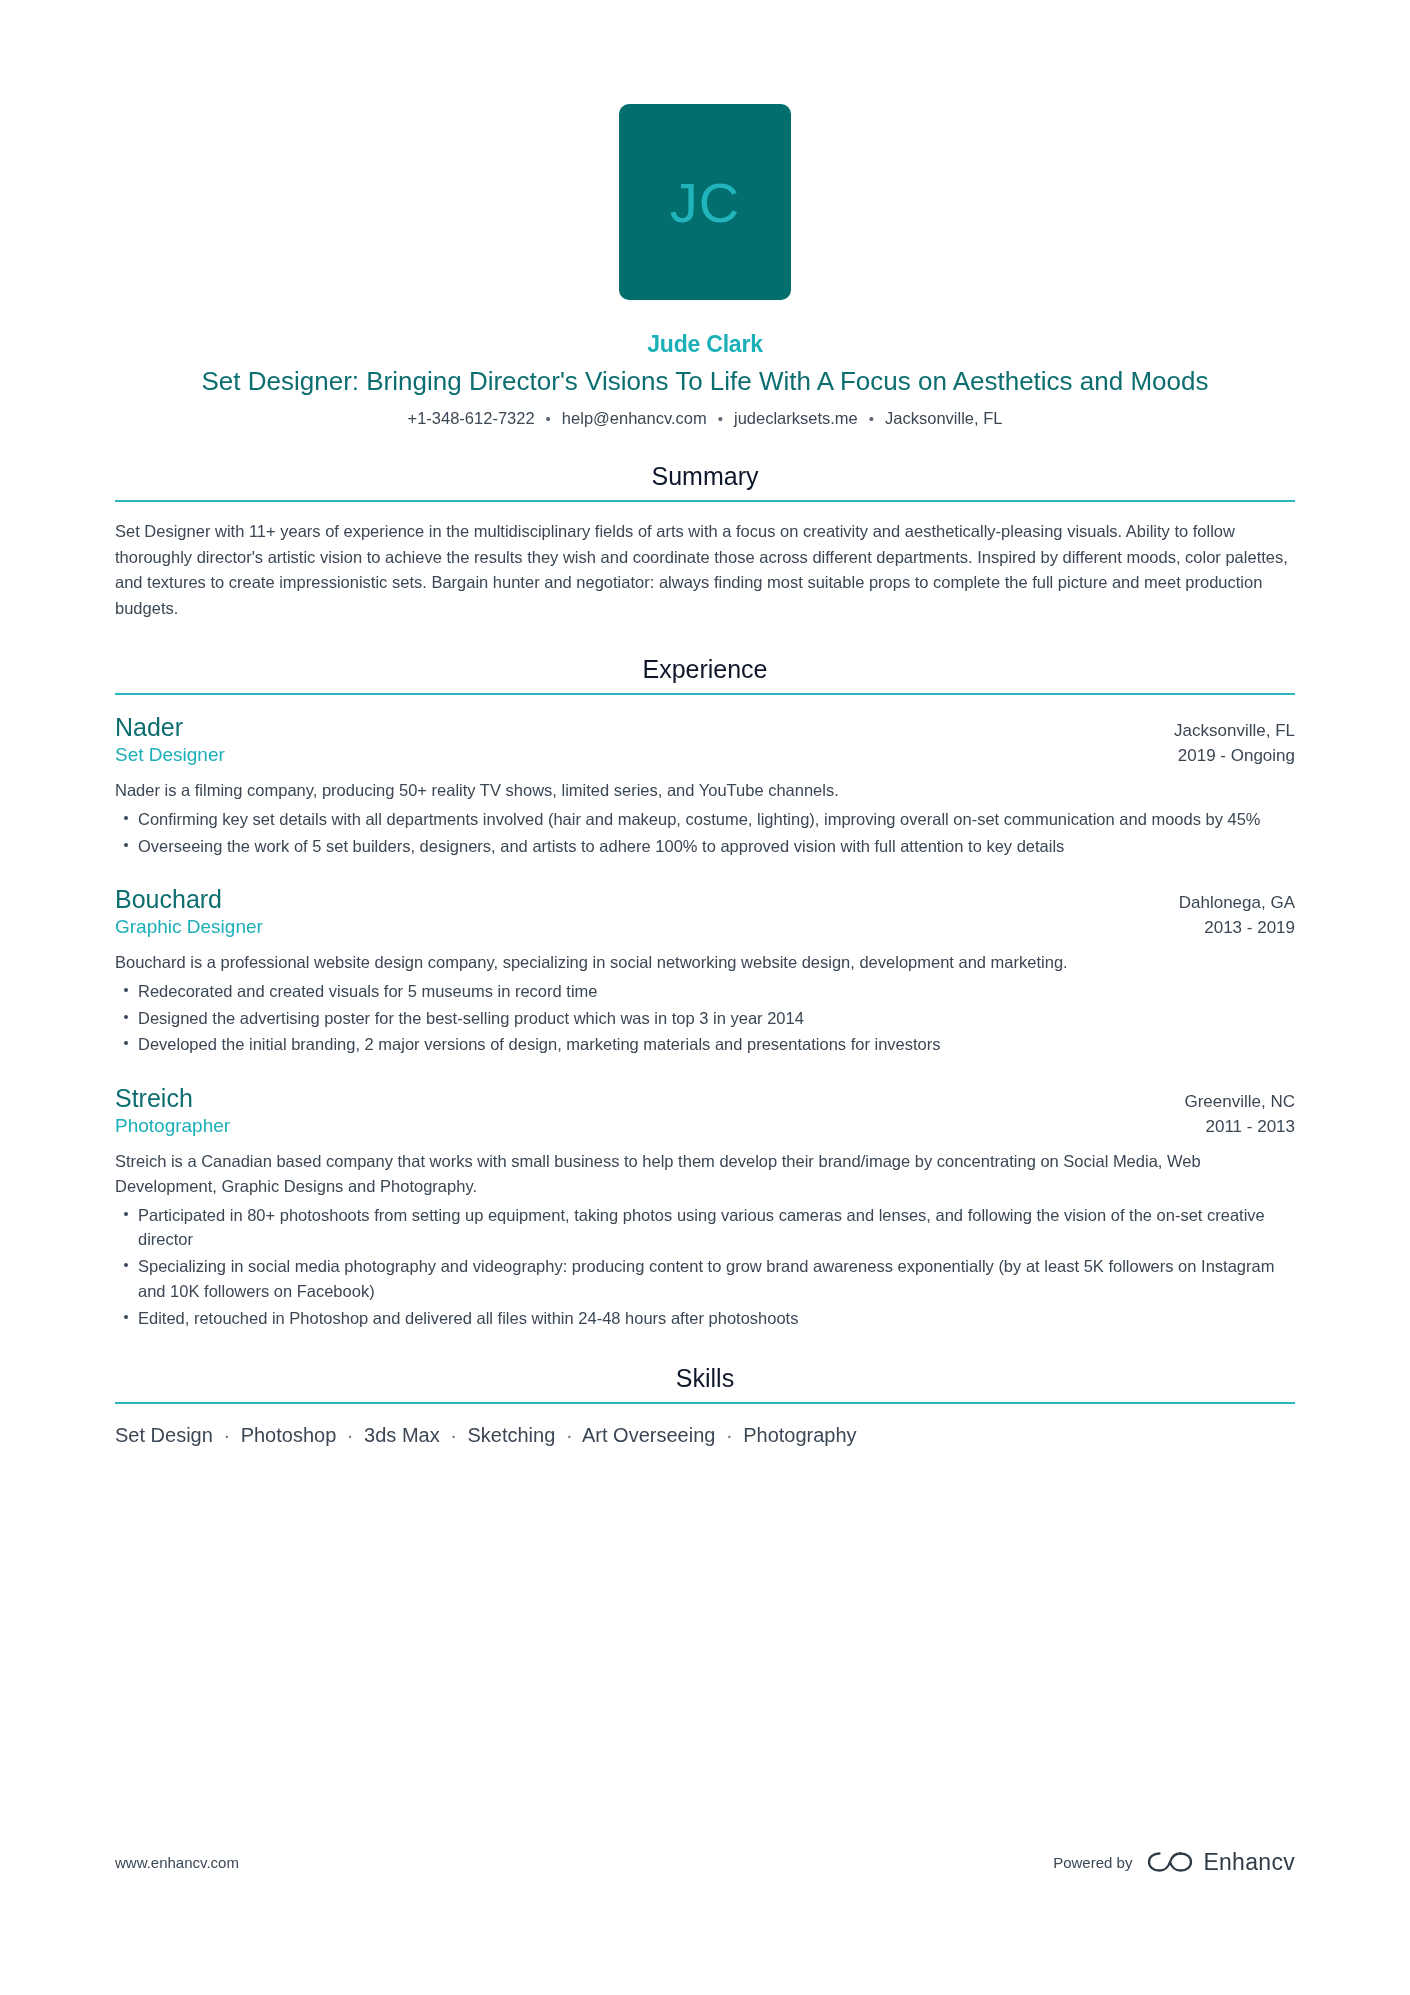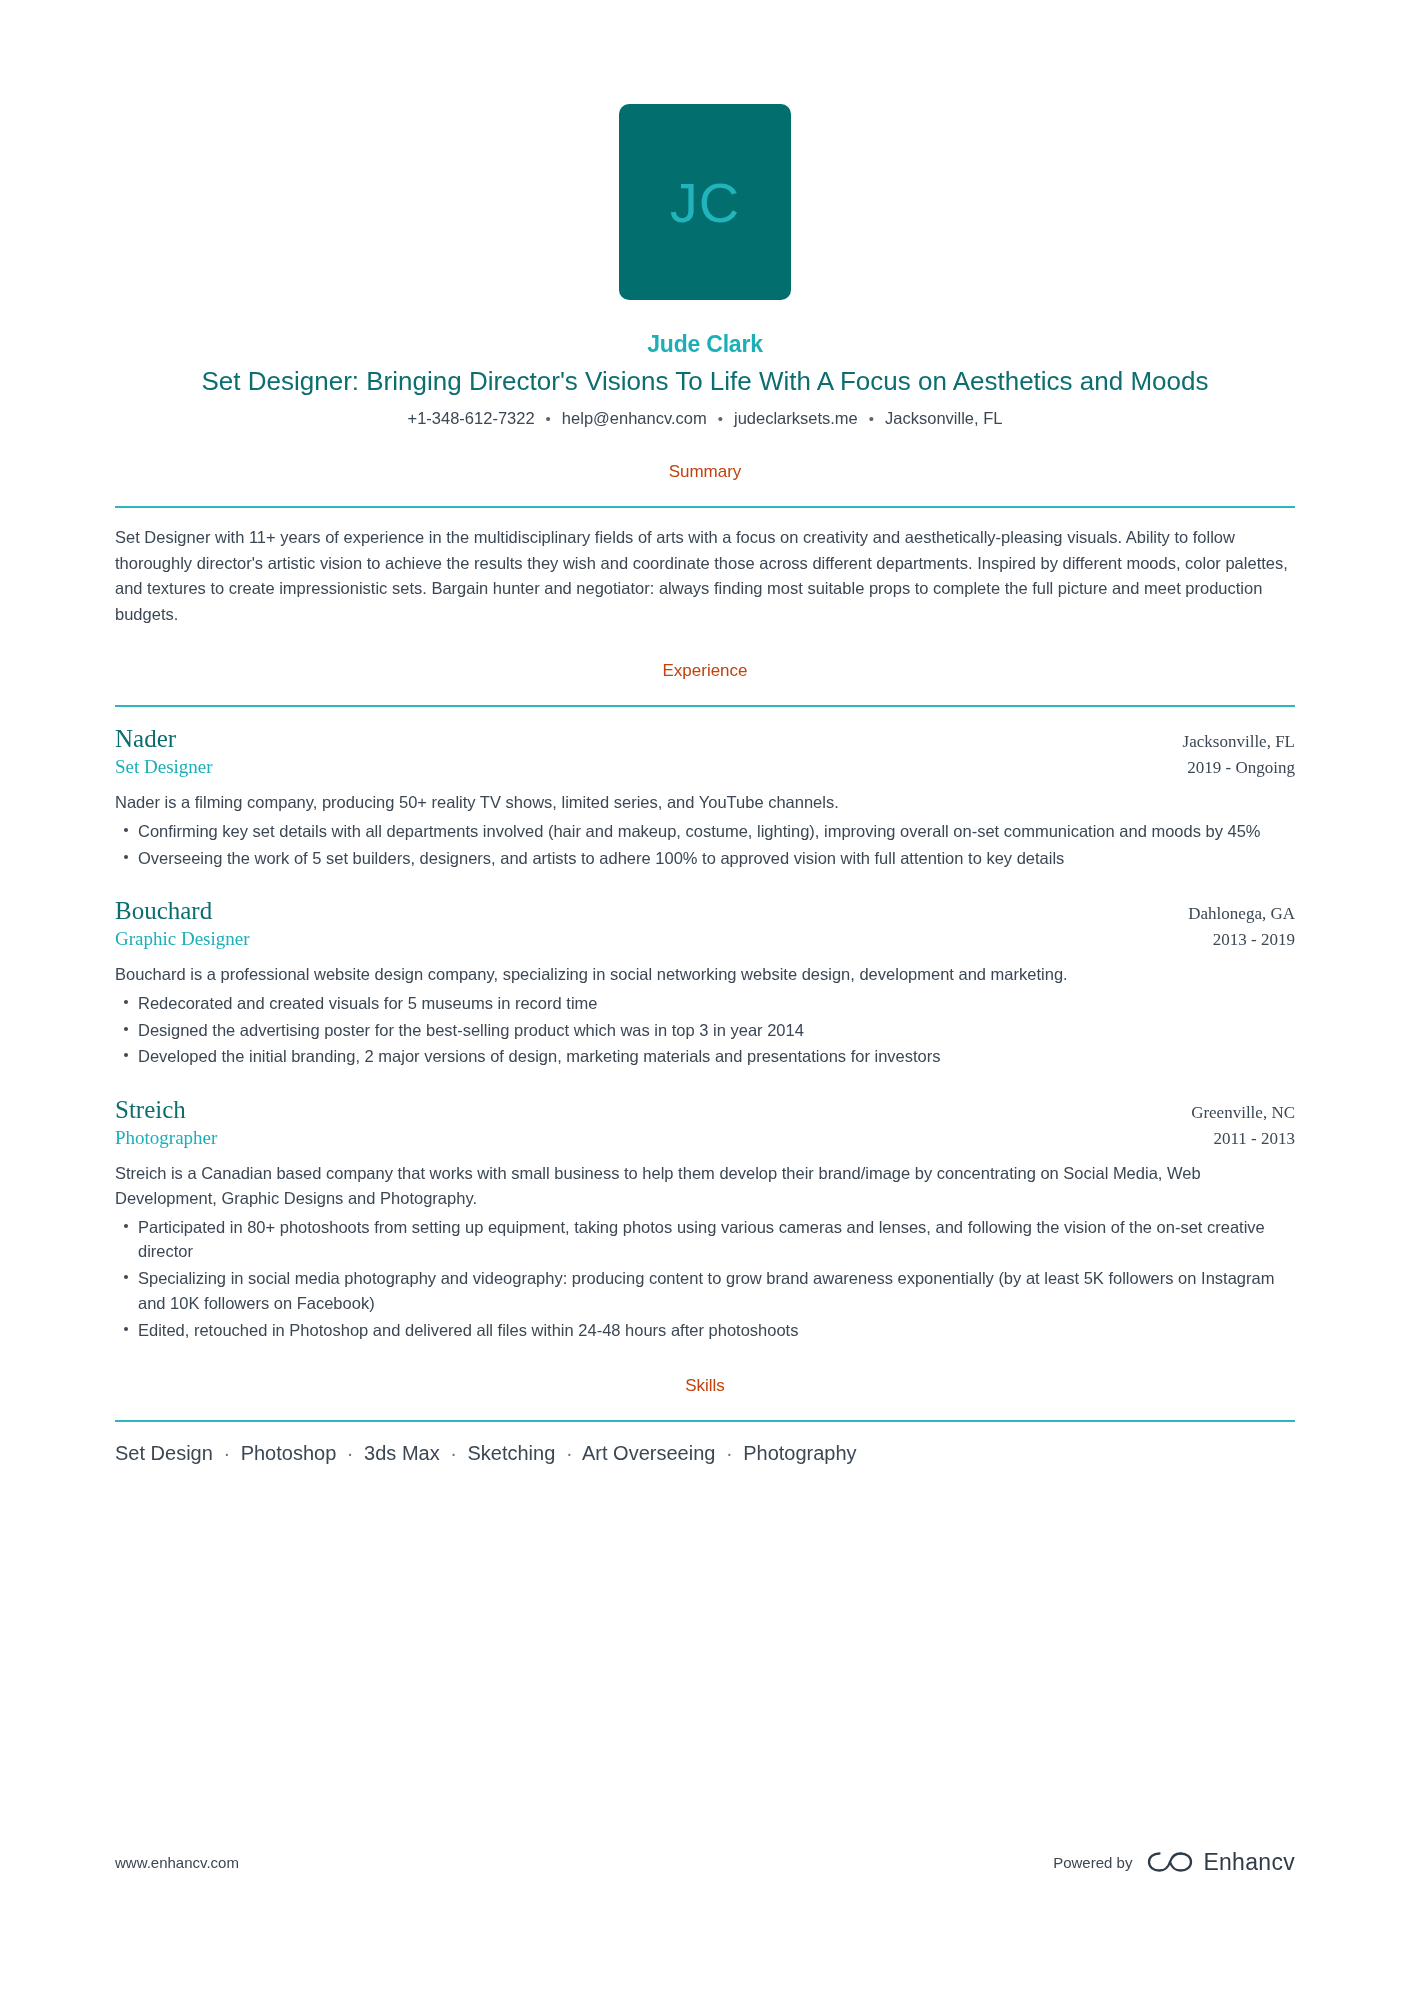--- a/index.html
+++ b/index.html
@@ -69,24 +69,24 @@
     margin: 0 11px;
     color: #5a6672;
     font-size: 15px;
     line-height: 1;
   }
 
   
   .section { margin-top: 34px; }
   .section-title {
     text-align: center;
-    font-size: 17px;
-    color: #c2410c;
-    font-weight: 400;
-    padding-bottom: 24px;
+    font-size: 25px;
+    color: #0f172a;
+    font-weight: 400;
+    padding-bottom: 9px;
   }
   .section-rule {
     height: 2px;
     background: #2ab7bd;
     width: 100%;
   }
   .section-body { padding-top: 17px; }
 
   .summary-text {
     font-size: 16.5px;
@@ -95,21 +95,20 @@
     text-align: left;
   }
 
   
   .job { margin-bottom: 6px; }
   .job + .job { margin-top: 26px; }
   .job-row {
     display: flex;
     justify-content: space-between;
     align-items: baseline;
-    font-family: Liberation Serif, serif;
   }
   .job-company {
     font-size: 25px;
     color: #0d6e70;
     font-weight: 400;
     line-height: 1.2;
   }
   .job-location {
     font-size: 17px;
     color: #3b4754;

